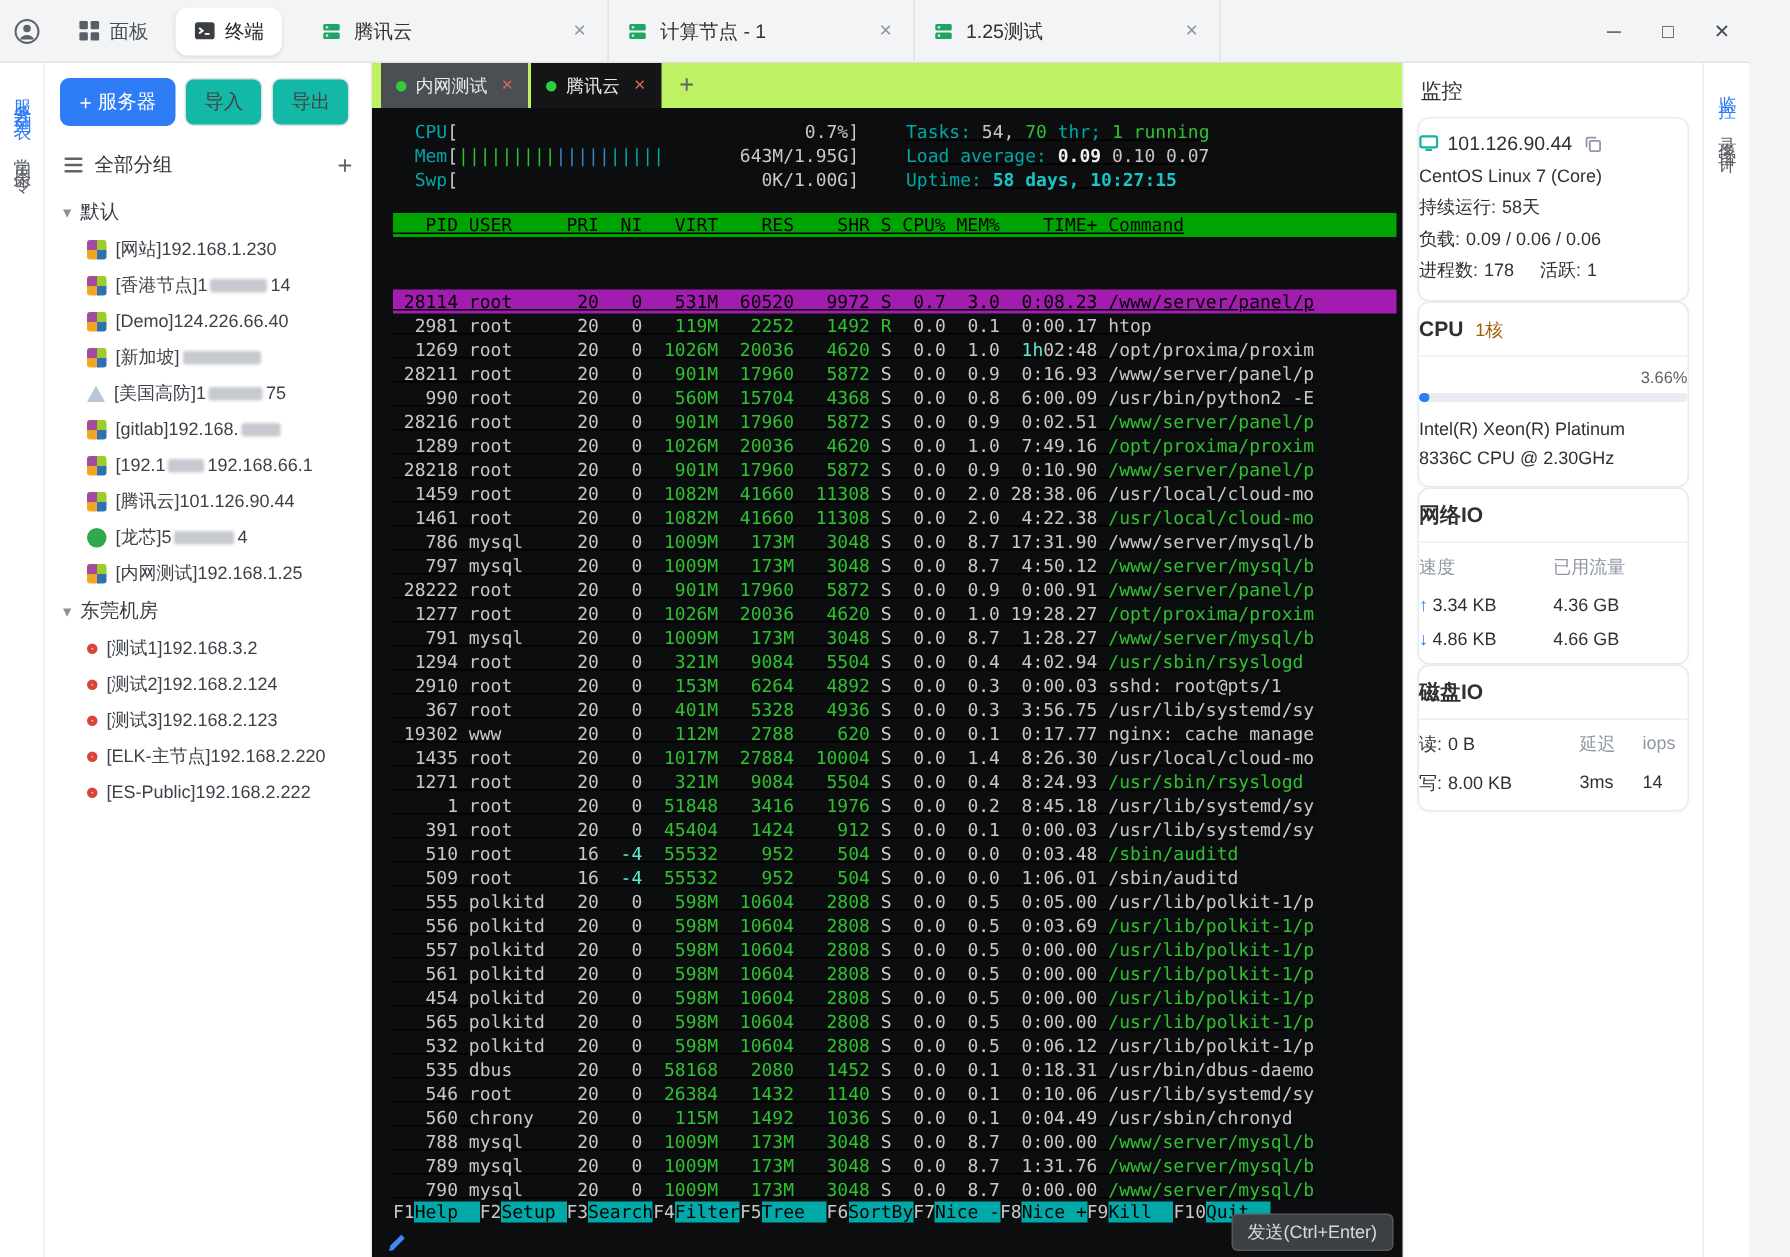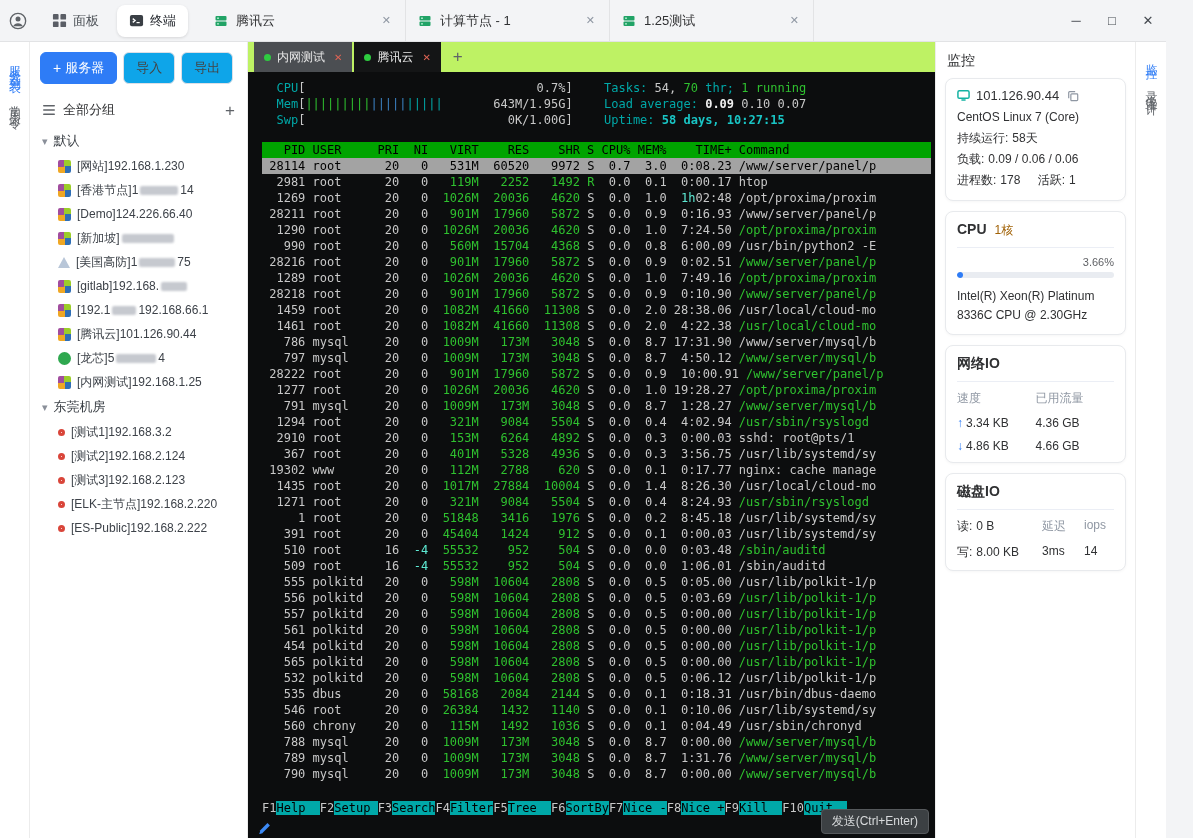--- a/index.html
+++ b/index.html
@@ -22,21 +22,21 @@
   .main{flex:1;display:flex;min-height:0;}
 
   
   .left-strip{width:30px;background:#fff;border-right:1px solid #ececec;display:flex;flex-direction:column;align-items:center;padding-top:14px;gap:20px;flex:none;}
   .vtext{writing-mode:vertical-rl;font-size:12px;color:#5f6368;letter-spacing:4px;cursor:pointer;}
   .vtext.active{color:#2e7cf6;}
 
   
   .sidebar{width:218px;background:#fff;border-right:1px solid #ececec;flex:none;overflow:hidden;}
   .btn-row{display:flex;gap:6px;padding:10px 8px 8px 10px;}
-  .btn{font-size:13px;padding:6px 12px;border-radius:6px;border:1px solid #dcdfe6;background:#0ea5e9;color:#444;cursor:pointer;font-family:inherit;white-space:nowrap;}
+  .btn{font-size:13px;padding:6px 12px;border-radius:6px;border:1px solid #dcdfe6;background:#14b8a6;color:#444;cursor:pointer;font-family:inherit;white-space:nowrap;}
   .btn.primary{background:#2e7cf6;border-color:#2e7cf6;color:#fff;display:flex;align-items:center;gap:4px;}
   .btn.primary .plus{font-size:14px;line-height:1;}
   .all-groups{display:flex;align-items:center;gap:7px;padding:9px 12px 7px 12px;font-size:13px;color:#303133;cursor:pointer;}
   .ag-plus{margin-left:auto;color:#5f6368;font-size:17px;line-height:1;cursor:pointer;}
   .tree{padding-top:2px;}
   .group-row{display:flex;align-items:center;gap:6px;height:26px;padding-left:12px;font-size:13px;color:#3a3f45;cursor:pointer;}
   .caret{color:#8a8f99;font-size:11px;}
   .server-row{display:flex;align-items:center;gap:6px;height:24px;padding-left:28px;cursor:pointer;white-space:nowrap;overflow:hidden;}
   .server-label{font-size:12px;color:#3d4249;}
   .mask{display:inline-block;height:9px;background:#c6c9cf;border-radius:2px;filter:blur(1.2px);margin:0 2px;vertical-align:-1px;}
@@ -49,41 +49,41 @@
   
   .term-pane{flex:1;display:flex;flex-direction:column;min-width:0;background:#f3f4f6;}
   .term-tabbar{height:30px;display:flex;align-items:stretch;background:#bef264;padding-left:6px;flex:none;}
   .term-tablist{display:flex;align-items:stretch;}
   .term-tab{display:flex;align-items:center;gap:6px;padding:0 10px;background:#4b4e52;color:#e8e8e8;font-size:12px;margin-right:2px;cursor:pointer;white-space:nowrap;}
   .term-tab.active{background:#141516;}
   .dot{width:7px;height:7px;border-radius:50%;background:#2ecc40;flex:none;}
   .tclose{color:#e06455;font-size:10px;margin-left:3px;}
   .term-add{align-self:center;margin-left:10px;color:#5f6368;font-size:17px;cursor:pointer;}
 
-  .terminal{flex:1;background:#0c0d0e;position:relative;padding:8px 0 0 14px;font-family:"DejaVu Sans Mono","Liberation Mono",monospace;font-size:12px;overflow:hidden;}
+  .terminal{flex:1;background:#0c0d0e;position:relative;padding:8px 0 0 14px;font-family:"DejaVu Sans Mono","Liberation Mono",monospace;font-size:12px;overflow:hidden;text-decoration:underline;}
   .mline{height:16px;line-height:16px;white-space:pre;}
   .mleft{display:inline-block;width:342px;}
   .gap{height:14px;}
   .def{color:#c8c8c8;} .cy{color:#00a8a8;} .cyb{color:#19c5c5;font-weight:bold;}
   .grn{color:#2fc12f;} .blu{color:#3b82c4;} .wht{color:#f0f0f0;font-weight:bold;}
   .htop-table{margin-right:4px;}
   .trow{height:16px;line-height:16px;white-space:pre;}
   .trow.thead{background:#00a400;color:#000;}
-  .trow.sel{background:#a3a3a3;}
+  .trow.sel{background:#a21caf;margin-top:35px;}
   .trow.sel span{color:#000 !important;}
   .c-def{color:#c8c8c8;} .c-grn{color:#2fc12f;} .c-red{color:#5eead4;}
   .fbar{position:absolute;left:14px;right:4px;bottom:22px;white-space:pre;height:16px;line-height:16px;}
   .fk{color:#c8c8c8;} .fl{background:#00a8a8;color:#000;}
   .pencil{position:absolute;left:10px;bottom:3px;cursor:pointer;line-height:0;}
   .send-btn{position:absolute;right:6px;bottom:4px;background:#3c4043;border:1px solid #56595c;color:#d8dadc;font-size:12px;padding:3px 10px;border-radius:4px;cursor:pointer;font-family:"Liberation Sans",sans-serif;}
 
   
   .monitor{width:200px;background:#fff;border-left:1px solid #ececec;padding:8px 9px;flex:none;overflow:hidden;}
   .mon-title{font-size:14px;color:#303133;margin:2px 0 8px 2px;}
-  .card{border:1px solid #e8eaed;border-radius:8px;padding:9px 11px;margin-bottom:10px;box-shadow:0 1px 3px rgba(0,0,0,.04);background:#fff;}
+  .card{border:1px solid #e8eaed;border-radius:8px;padding:9px 0;box-shadow:0 1px 3px rgba(0,0,0,.04);background:#fff;}
   .host-row{display:flex;align-items:center;gap:6px;font-size:13px;color:#303133;margin-bottom:4px;}
   .c-icon{margin-left:2px;cursor:pointer;line-height:0;}
   .h-icon{line-height:0;}
   .iline{font-size:12px;color:#303133;line-height:21px;white-space:nowrap;}
   .ilabel{color:#303133;margin-right:4px;}
   .proc-line span.pair{margin-right:14px;}
   .card-head{display:flex;align-items:baseline;gap:8px;}
   .card-title{font-size:14px;color:#303133;font-weight:bold;}
   .card-sub{font-size:12px;color:#a16207;}
   .card hr{border:none;border-top:1px solid #ebeef5;margin:8px 0;}
@@ -298,50 +298,49 @@
         <div class="mline"><span class="mleft"><span class="def">  </span><span class="cy">CPU</span><span class="def">[</span><span class="def">                                0.7%</span><span class="def">]</span></span><span class="mright"><span class="cy">Tasks: </span><span class="def">54, </span><span class="grn">70 </span><span class="cy">thr; </span><span class="grn">1 running</span></span></div>
         <div class="mline"><span class="mleft"><span class="def">  </span><span class="cy">Mem</span><span class="def">[</span><span class="grn">|||||||||</span><span class="blu">|||||</span><span class="cy">|||||</span><span class="def">       643M/1.95G</span><span class="def">]</span></span><span class="mright"><span class="cy">Load average: </span><span class="wht">0.09 </span><span class="def">0.10 </span><span class="def">0.07</span></span></div>
         <div class="mline"><span class="mleft"><span class="def">  </span><span class="cy">Swp</span><span class="def">[</span><span class="def">                            0K/1.00G</span><span class="def">]</span></span><span class="mright"><span class="cy">Uptime: </span><span class="cyb">58 days, 10:27:15</span></span></div>
         <div class="gap"></div>
         <div class="htop-table">
             <div class="trow thead">   PID USER     PRI  NI   VIRT    RES    SHR S CPU% MEM%    TIME+ Command</div>
             <div class="trow sel"><span class="c-def"> 28114 </span><span class="c-def">root    </span><span class="c-def">  20</span><span class="c-def">   0</span><span class="c-grn">   531M  60520   9972</span><span class="c-def"> S</span><span class="c-def">  0.7  3.0</span><span class="c-def">  0:08.23</span><span class="c-def"> /www/server/panel/p</span></div>
             <div class="trow"><span class="c-def">  2981 </span><span class="c-def">root    </span><span class="c-def">  20</span><span class="c-def">   0</span><span class="c-grn">   119M   2252   1492</span><span class="c-grn"> R</span><span class="c-def">  0.0  0.1</span><span class="c-def">  0:00.17</span><span class="c-def"> htop</span></div>
             <div class="trow"><span class="c-def">  1269 </span><span class="c-def">root    </span><span class="c-def">  20</span><span class="c-def">   0</span><span class="c-grn">  1026M  20036   4620</span><span class="c-def"> S</span><span class="c-def">  0.0  1.0</span><span class="c-def">  </span><span class="c-red">1h</span><span class="c-def">02:48</span><span class="c-def"> /opt/proxima/proxim</span></div>
             <div class="trow"><span class="c-def"> 28211 </span><span class="c-def">root    </span><span class="c-def">  20</span><span class="c-def">   0</span><span class="c-grn">   901M  17960   5872</span><span class="c-def"> S</span><span class="c-def">  0.0  0.9</span><span class="c-def">  0:16.93</span><span class="c-def"> /www/server/panel/p</span></div>
-            <div class="trow"><span class="c-def">  1290 </span><span class="c-def">root    </span><span class="c-def">  20</span><span class="c-def">   0</span><span class="c-grn">  1026M  20036   4620</span><span class="c-def"> S</span><span class="c-def">  0.0  1.0</span><span class="c-def">  7:24.50</span><span class="c-grn"> /opt/proxima/proxim</span></div>
             <div class="trow"><span class="c-def">   990 </span><span class="c-def">root    </span><span class="c-def">  20</span><span class="c-def">   0</span><span class="c-grn">   560M  15704   4368</span><span class="c-def"> S</span><span class="c-def">  0.0  0.8</span><span class="c-def">  6:00.09</span><span class="c-def"> /usr/bin/python2 -E</span></div>
             <div class="trow"><span class="c-def"> 28216 </span><span class="c-def">root    </span><span class="c-def">  20</span><span class="c-def">   0</span><span class="c-grn">   901M  17960   5872</span><span class="c-def"> S</span><span class="c-def">  0.0  0.9</span><span class="c-def">  0:02.51</span><span class="c-grn"> /www/server/panel/p</span></div>
             <div class="trow"><span class="c-def">  1289 </span><span class="c-def">root    </span><span class="c-def">  20</span><span class="c-def">   0</span><span class="c-grn">  1026M  20036   4620</span><span class="c-def"> S</span><span class="c-def">  0.0  1.0</span><span class="c-def">  7:49.16</span><span class="c-grn"> /opt/proxima/proxim</span></div>
             <div class="trow"><span class="c-def"> 28218 </span><span class="c-def">root    </span><span class="c-def">  20</span><span class="c-def">   0</span><span class="c-grn">   901M  17960   5872</span><span class="c-def"> S</span><span class="c-def">  0.0  0.9</span><span class="c-def">  0:10.90</span><span class="c-grn"> /www/server/panel/p</span></div>
             <div class="trow"><span class="c-def">  1459 </span><span class="c-def">root    </span><span class="c-def">  20</span><span class="c-def">   0</span><span class="c-grn">  1082M  41660  11308</span><span class="c-def"> S</span><span class="c-def">  0.0  2.0</span><span class="c-def"> 28:38.06</span><span class="c-def"> /usr/local/cloud-mo</span></div>
             <div class="trow"><span class="c-def">  1461 </span><span class="c-def">root    </span><span class="c-def">  20</span><span class="c-def">   0</span><span class="c-grn">  1082M  41660  11308</span><span class="c-def"> S</span><span class="c-def">  0.0  2.0</span><span class="c-def">  4:22.38</span><span class="c-grn"> /usr/local/cloud-mo</span></div>
             <div class="trow"><span class="c-def">   786 </span><span class="c-def">mysql   </span><span class="c-def">  20</span><span class="c-def">   0</span><span class="c-grn">  1009M   173M   3048</span><span class="c-def"> S</span><span class="c-def">  0.0  8.7</span><span class="c-def"> 17:31.90</span><span class="c-def"> /www/server/mysql/b</span></div>
             <div class="trow"><span class="c-def">   797 </span><span class="c-def">mysql   </span><span class="c-def">  20</span><span class="c-def">   0</span><span class="c-grn">  1009M   173M   3048</span><span class="c-def"> S</span><span class="c-def">  0.0  8.7</span><span class="c-def">  4:50.12</span><span class="c-grn"> /www/server/mysql/b</span></div>
-            <div class="trow"><span class="c-def"> 28222 </span><span class="c-def">root    </span><span class="c-def">  20</span><span class="c-def">   0</span><span class="c-grn">   901M  17960   5872</span><span class="c-def"> S</span><span class="c-def">  0.0  0.9</span><span class="c-def">  10:00.91</span><span class="c-grn"> /www/server/panel/p</span></div>
+            <div class="trow"><span class="c-def"> 28222 </span><span class="c-def">root    </span><span class="c-def">  20</span><span class="c-def">   0</span><span class="c-grn">   901M  17960   5872</span><span class="c-def"> S</span><span class="c-def">  0.0  0.9</span><span class="c-def">  0:00.91</span><span class="c-grn"> /www/server/panel/p</span></div>
             <div class="trow"><span class="c-def">  1277 </span><span class="c-def">root    </span><span class="c-def">  20</span><span class="c-def">   0</span><span class="c-grn">  1026M  20036   4620</span><span class="c-def"> S</span><span class="c-def">  0.0  1.0</span><span class="c-def"> 19:28.27</span><span class="c-grn"> /opt/proxima/proxim</span></div>
             <div class="trow"><span class="c-def">   791 </span><span class="c-def">mysql   </span><span class="c-def">  20</span><span class="c-def">   0</span><span class="c-grn">  1009M   173M   3048</span><span class="c-def"> S</span><span class="c-def">  0.0  8.7</span><span class="c-def">  1:28.27</span><span class="c-grn"> /www/server/mysql/b</span></div>
             <div class="trow"><span class="c-def">  1294 </span><span class="c-def">root    </span><span class="c-def">  20</span><span class="c-def">   0</span><span class="c-grn">   321M   9084   5504</span><span class="c-def"> S</span><span class="c-def">  0.0  0.4</span><span class="c-def">  4:02.94</span><span class="c-grn"> /usr/sbin/rsyslogd</span></div>
             <div class="trow"><span class="c-def">  2910 </span><span class="c-def">root    </span><span class="c-def">  20</span><span class="c-def">   0</span><span class="c-grn">   153M   6264   4892</span><span class="c-def"> S</span><span class="c-def">  0.0  0.3</span><span class="c-def">  0:00.03</span><span class="c-def"> sshd: root@pts/1</span></div>
             <div class="trow"><span class="c-def">   367 </span><span class="c-def">root    </span><span class="c-def">  20</span><span class="c-def">   0</span><span class="c-grn">   401M   5328   4936</span><span class="c-def"> S</span><span class="c-def">  0.0  0.3</span><span class="c-def">  3:56.75</span><span class="c-def"> /usr/lib/systemd/sy</span></div>
             <div class="trow"><span class="c-def"> 19302 </span><span class="c-def">www     </span><span class="c-def">  20</span><span class="c-def">   0</span><span class="c-grn">   112M   2788    620</span><span class="c-def"> S</span><span class="c-def">  0.0  0.1</span><span class="c-def">  0:17.77</span><span class="c-def"> nginx: cache manage</span></div>
             <div class="trow"><span class="c-def">  1435 </span><span class="c-def">root    </span><span class="c-def">  20</span><span class="c-def">   0</span><span class="c-grn">  1017M  27884  10004</span><span class="c-def"> S</span><span class="c-def">  0.0  1.4</span><span class="c-def">  8:26.30</span><span class="c-def"> /usr/local/cloud-mo</span></div>
             <div class="trow"><span class="c-def">  1271 </span><span class="c-def">root    </span><span class="c-def">  20</span><span class="c-def">   0</span><span class="c-grn">   321M   9084   5504</span><span class="c-def"> S</span><span class="c-def">  0.0  0.4</span><span class="c-def">  8:24.93</span><span class="c-grn"> /usr/sbin/rsyslogd</span></div>
             <div class="trow"><span class="c-def">     1 </span><span class="c-def">root    </span><span class="c-def">  20</span><span class="c-def">   0</span><span class="c-grn">  51848   3416   1976</span><span class="c-def"> S</span><span class="c-def">  0.0  0.2</span><span class="c-def">  8:45.18</span><span class="c-def"> /usr/lib/systemd/sy</span></div>
             <div class="trow"><span class="c-def">   391 </span><span class="c-def">root    </span><span class="c-def">  20</span><span class="c-def">   0</span><span class="c-grn">  45404   1424    912</span><span class="c-def"> S</span><span class="c-def">  0.0  0.1</span><span class="c-def">  0:00.03</span><span class="c-def"> /usr/lib/systemd/sy</span></div>
             <div class="trow"><span class="c-def">   510 </span><span class="c-def">root    </span><span class="c-def">  16</span><span class="c-red">  -4</span><span class="c-grn">  55532    952    504</span><span class="c-def"> S</span><span class="c-def">  0.0  0.0</span><span class="c-def">  0:03.48</span><span class="c-grn"> /sbin/auditd</span></div>
             <div class="trow"><span class="c-def">   509 </span><span class="c-def">root    </span><span class="c-def">  16</span><span class="c-red">  -4</span><span class="c-grn">  55532    952    504</span><span class="c-def"> S</span><span class="c-def">  0.0  0.0</span><span class="c-def">  1:06.01</span><span class="c-def"> /sbin/auditd</span></div>
             <div class="trow"><span class="c-def">   555 </span><span class="c-def">polkitd </span><span class="c-def">  20</span><span class="c-def">   0</span><span class="c-grn">   598M  10604   2808</span><span class="c-def"> S</span><span class="c-def">  0.0  0.5</span><span class="c-def">  0:05.00</span><span class="c-def"> /usr/lib/polkit-1/p</span></div>
             <div class="trow"><span class="c-def">   556 </span><span class="c-def">polkitd </span><span class="c-def">  20</span><span class="c-def">   0</span><span class="c-grn">   598M  10604   2808</span><span class="c-def"> S</span><span class="c-def">  0.0  0.5</span><span class="c-def">  0:03.69</span><span class="c-grn"> /usr/lib/polkit-1/p</span></div>
             <div class="trow"><span class="c-def">   557 </span><span class="c-def">polkitd </span><span class="c-def">  20</span><span class="c-def">   0</span><span class="c-grn">   598M  10604   2808</span><span class="c-def"> S</span><span class="c-def">  0.0  0.5</span><span class="c-def">  0:00.00</span><span class="c-grn"> /usr/lib/polkit-1/p</span></div>
             <div class="trow"><span class="c-def">   561 </span><span class="c-def">polkitd </span><span class="c-def">  20</span><span class="c-def">   0</span><span class="c-grn">   598M  10604   2808</span><span class="c-def"> S</span><span class="c-def">  0.0  0.5</span><span class="c-def">  0:00.00</span><span class="c-grn"> /usr/lib/polkit-1/p</span></div>
             <div class="trow"><span class="c-def">   454 </span><span class="c-def">polkitd </span><span class="c-def">  20</span><span class="c-def">   0</span><span class="c-grn">   598M  10604   2808</span><span class="c-def"> S</span><span class="c-def">  0.0  0.5</span><span class="c-def">  0:00.00</span><span class="c-grn"> /usr/lib/polkit-1/p</span></div>
             <div class="trow"><span class="c-def">   565 </span><span class="c-def">polkitd </span><span class="c-def">  20</span><span class="c-def">   0</span><span class="c-grn">   598M  10604   2808</span><span class="c-def"> S</span><span class="c-def">  0.0  0.5</span><span class="c-def">  0:00.00</span><span class="c-grn"> /usr/lib/polkit-1/p</span></div>
             <div class="trow"><span class="c-def">   532 </span><span class="c-def">polkitd </span><span class="c-def">  20</span><span class="c-def">   0</span><span class="c-grn">   598M  10604   2808</span><span class="c-def"> S</span><span class="c-def">  0.0  0.5</span><span class="c-def">  0:06.12</span><span class="c-def"> /usr/lib/polkit-1/p</span></div>
-            <div class="trow"><span class="c-def">   535 </span><span class="c-def">dbus    </span><span class="c-def">  20</span><span class="c-def">   0</span><span class="c-grn">  58168   2084   2144</span><span class="c-def"> S</span><span class="c-def">  0.0  0.1</span><span class="c-def">  0:18.31</span><span class="c-def"> /usr/bin/dbus-daemo</span></div>
+            <div class="trow"><span class="c-def">   535 </span><span class="c-def">dbus    </span><span class="c-def">  20</span><span class="c-def">   0</span><span class="c-grn">  58168   2080   1452</span><span class="c-def"> S</span><span class="c-def">  0.0  0.1</span><span class="c-def">  0:18.31</span><span class="c-def"> /usr/bin/dbus-daemo</span></div>
             <div class="trow"><span class="c-def">   546 </span><span class="c-def">root    </span><span class="c-def">  20</span><span class="c-def">   0</span><span class="c-grn">  26384   1432   1140</span><span class="c-def"> S</span><span class="c-def">  0.0  0.1</span><span class="c-def">  0:10.06</span><span class="c-def"> /usr/lib/systemd/sy</span></div>
             <div class="trow"><span class="c-def">   560 </span><span class="c-def">chrony  </span><span class="c-def">  20</span><span class="c-def">   0</span><span class="c-grn">   115M   1492   1036</span><span class="c-def"> S</span><span class="c-def">  0.0  0.1</span><span class="c-def">  0:04.49</span><span class="c-def"> /usr/sbin/chronyd</span></div>
             <div class="trow"><span class="c-def">   788 </span><span class="c-def">mysql   </span><span class="c-def">  20</span><span class="c-def">   0</span><span class="c-grn">  1009M   173M   3048</span><span class="c-def"> S</span><span class="c-def">  0.0  8.7</span><span class="c-def">  0:00.00</span><span class="c-grn"> /www/server/mysql/b</span></div>
             <div class="trow"><span class="c-def">   789 </span><span class="c-def">mysql   </span><span class="c-def">  20</span><span class="c-def">   0</span><span class="c-grn">  1009M   173M   3048</span><span class="c-def"> S</span><span class="c-def">  0.0  8.7</span><span class="c-def">  1:31.76</span><span class="c-grn"> /www/server/mysql/b</span></div>
             <div class="trow"><span class="c-def">   790 </span><span class="c-def">mysql   </span><span class="c-def">  20</span><span class="c-def">   0</span><span class="c-grn">  1009M   173M   3048</span><span class="c-def"> S</span><span class="c-def">  0.0  8.7</span><span class="c-def">  0:00.00</span><span class="c-grn"> /www/server/mysql/b</span></div>
           </div>
         <div class="fbar"><span class="fk">F1</span><span class="fl">Help  </span><span class="fk">F2</span><span class="fl">Setup </span><span class="fk">F3</span><span class="fl">Search</span><span class="fk">F4</span><span class="fl">Filter</span><span class="fk">F5</span><span class="fl">Tree  </span><span class="fk">F6</span><span class="fl">SortBy</span><span class="fk">F7</span><span class="fl">Nice -</span><span class="fk">F8</span><span class="fl">Nice +</span><span class="fk">F9</span><span class="fl">Kill  </span><span class="fk">F10</span><span class="fl">Quit  </span></div>
         <span class="pencil">
           <svg width="14" height="14" viewBox="0 0 14 14">
               <path d="M1.5 12.5l.8-3.2 7.2-7.2 2.4 2.4-7.2 7.2z" fill="#3d8af5"></path>

